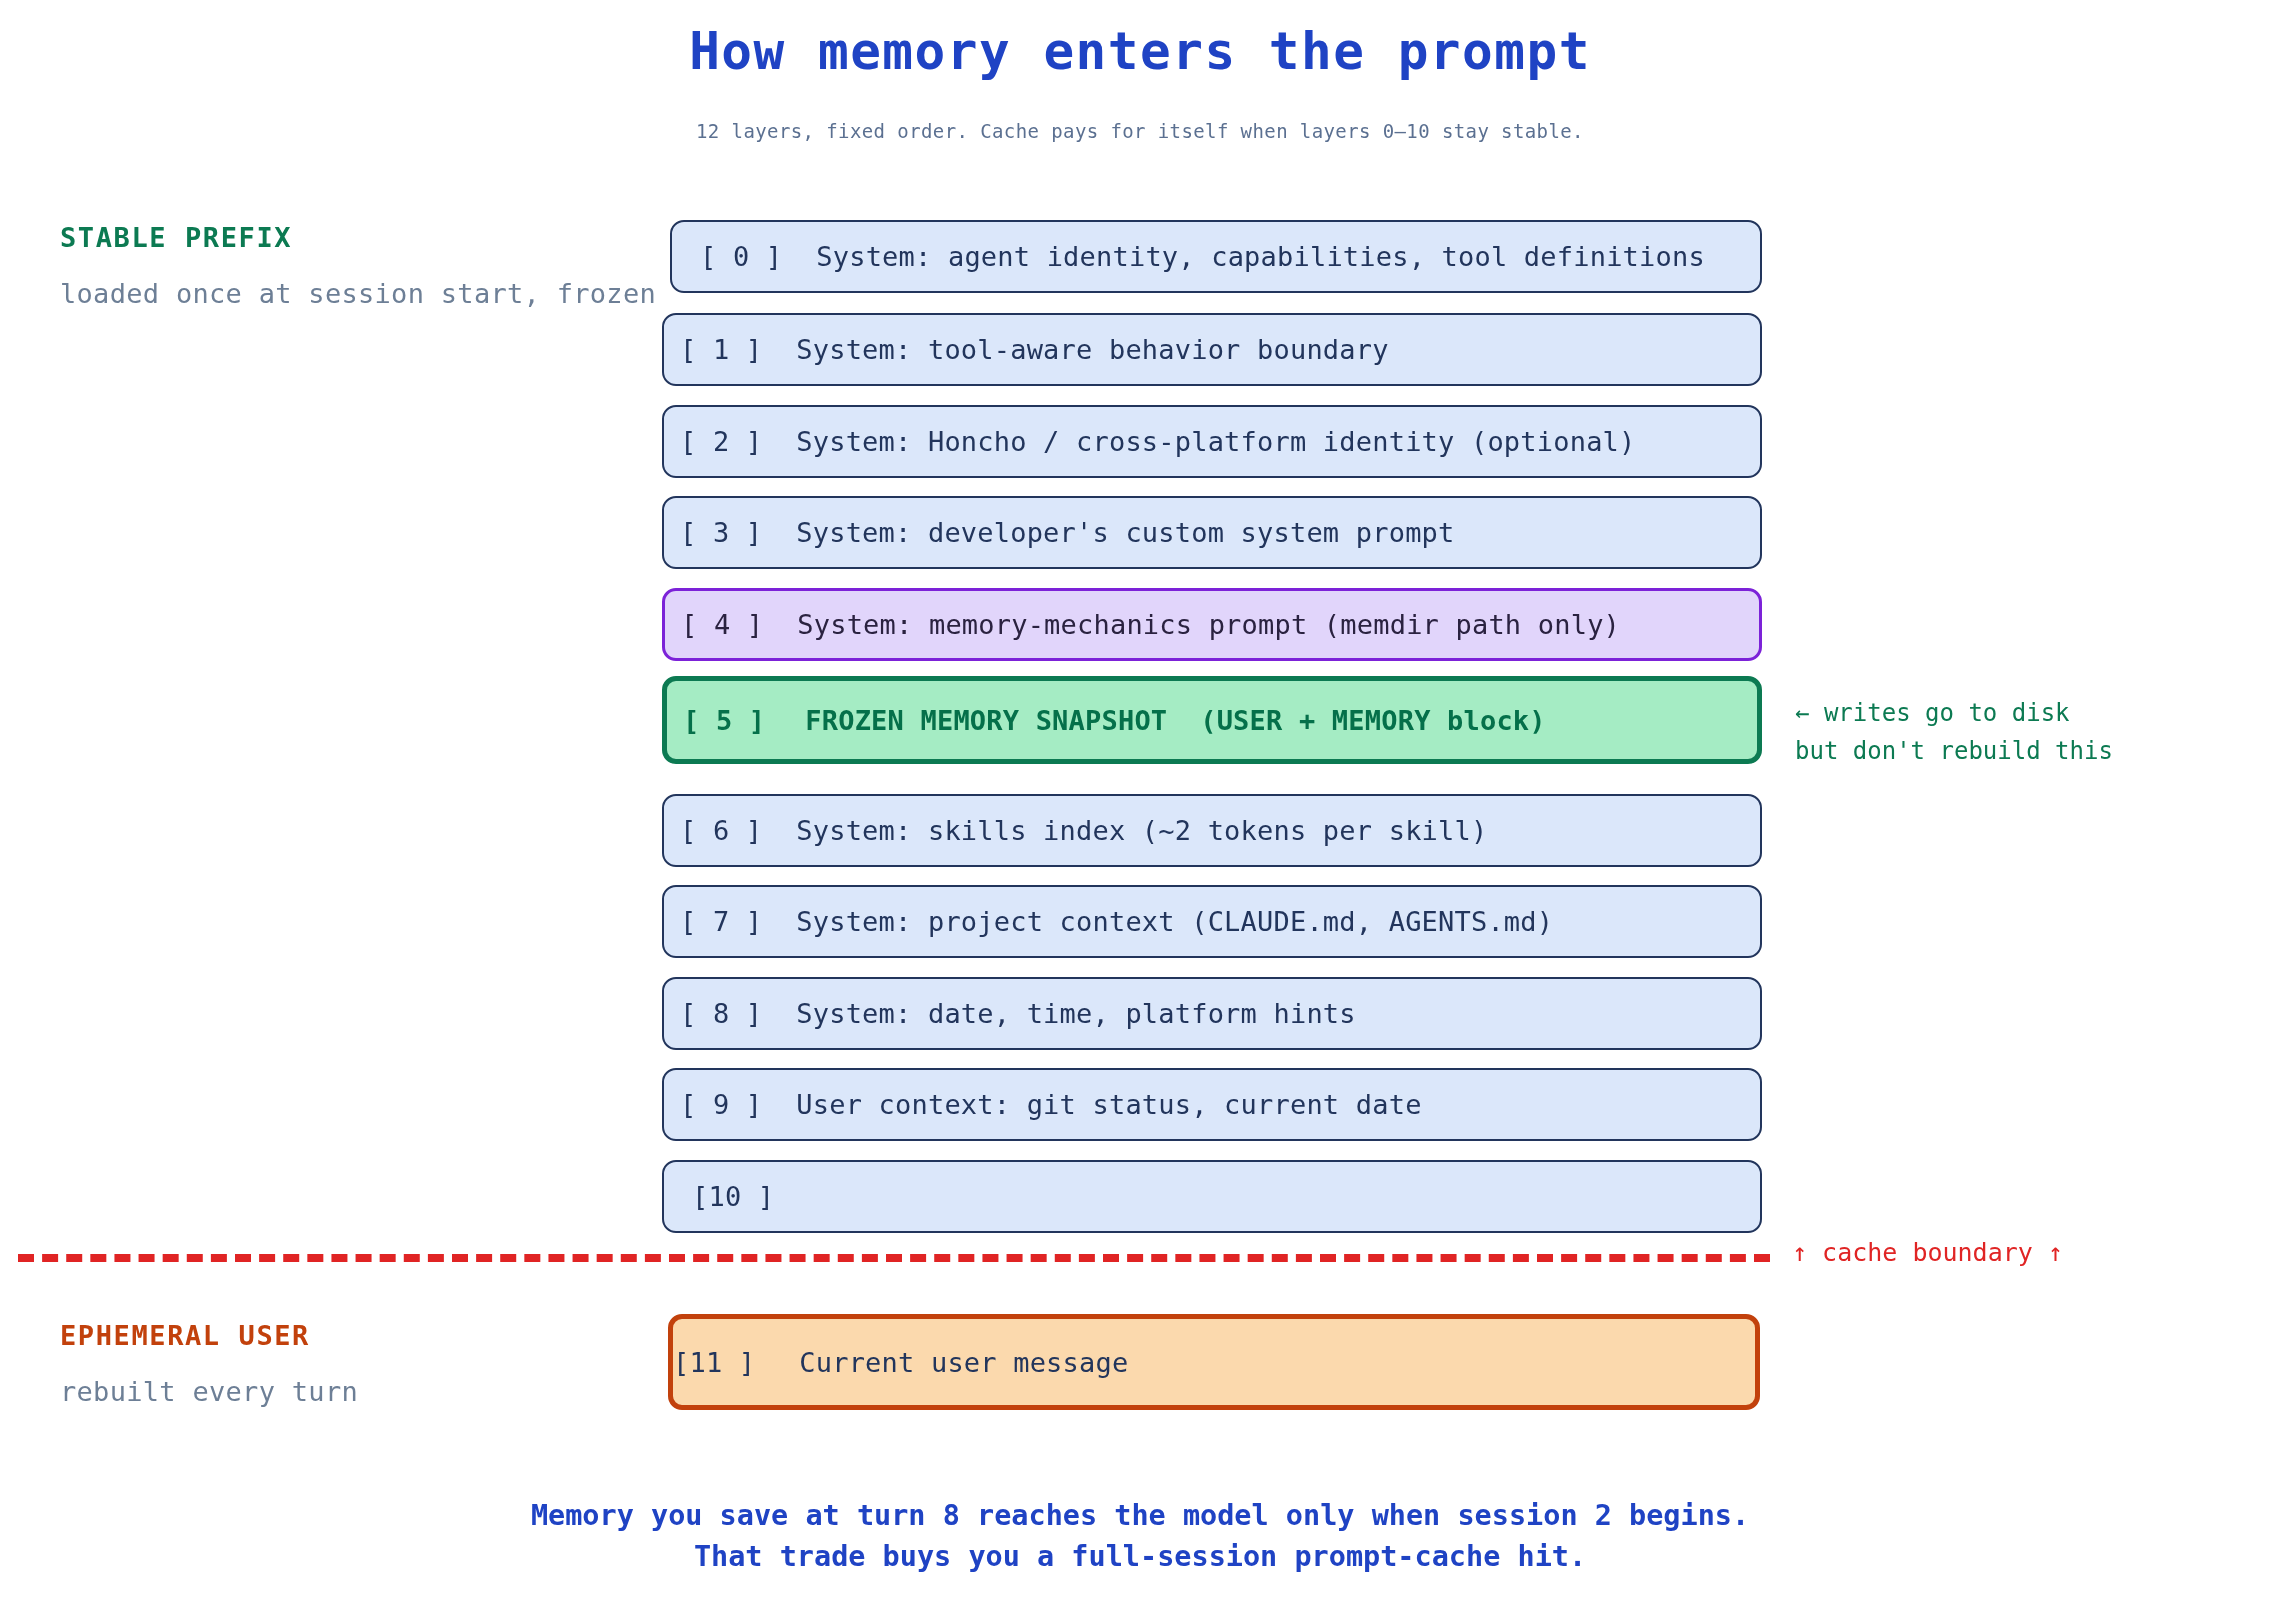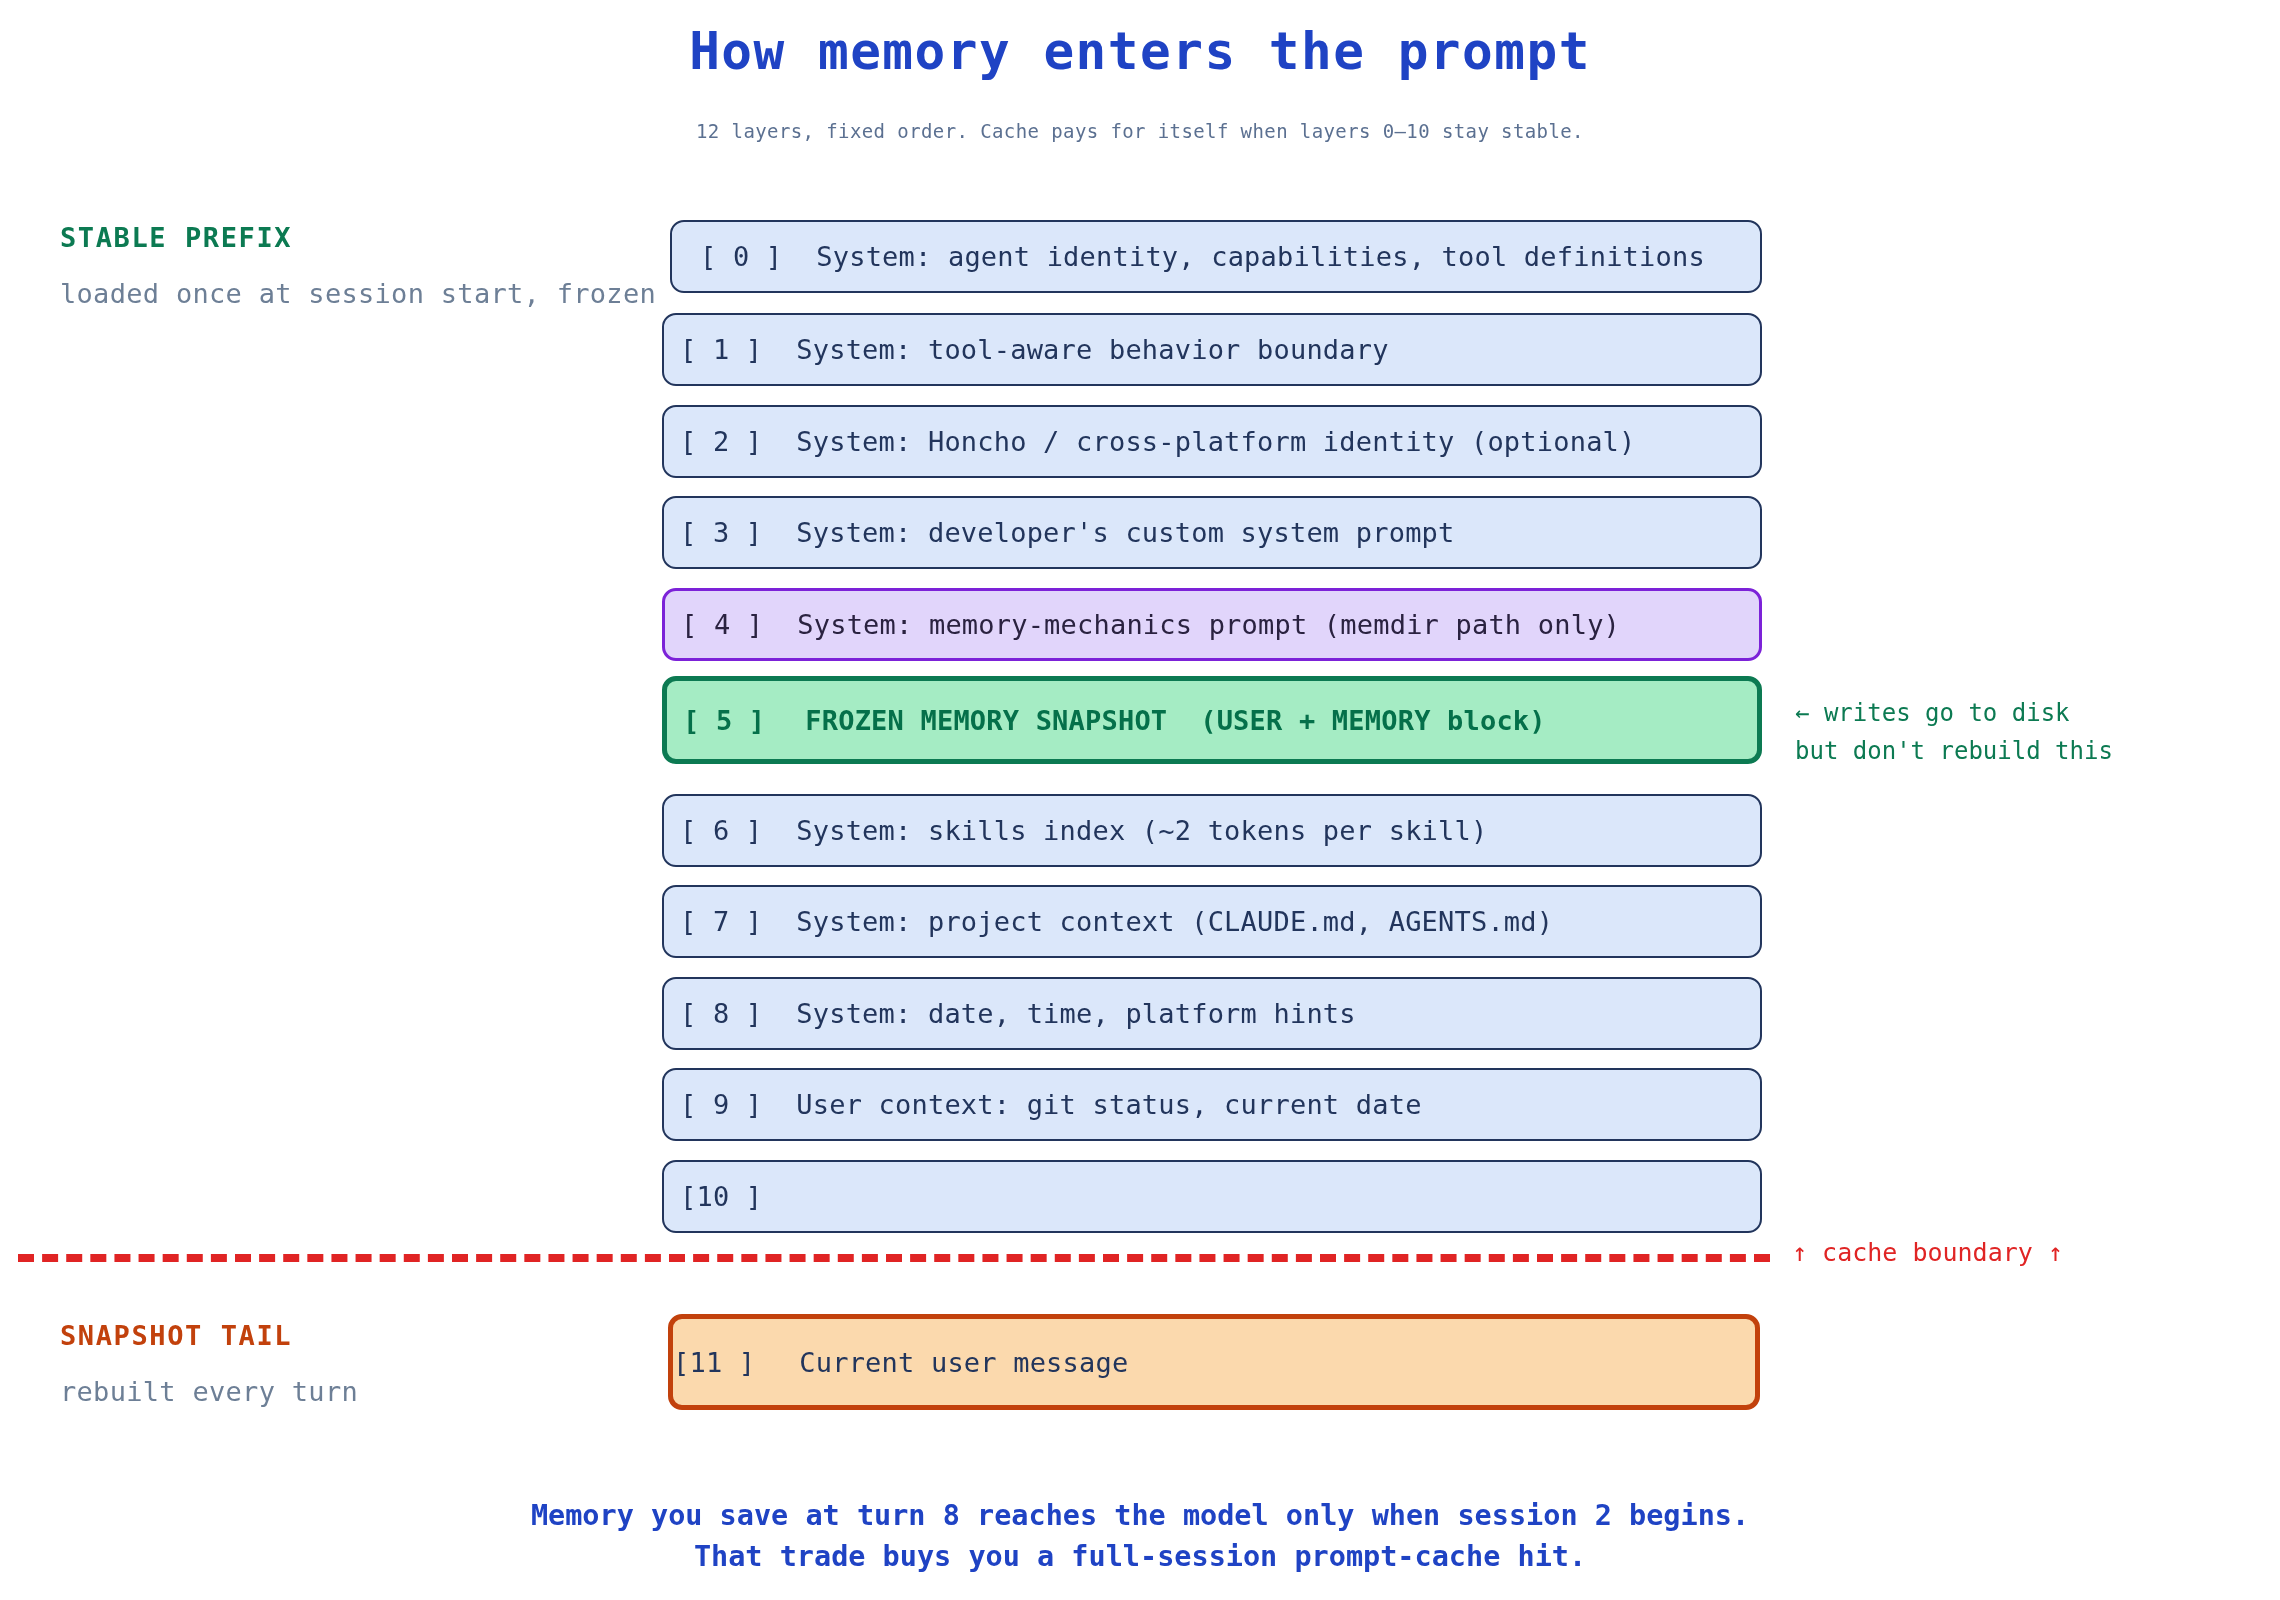--- a/index.html
+++ b/index.html
@@ -111,21 +111,21 @@
   #layer-0  { left: 670px; top: 220px;  width: 1092px; height: 73px; padding-left: 28px; }
   #layer-1  { left: 662px; top: 313px;  width: 1100px; height: 73px; padding-left: 16px; }
   #layer-2  { left: 662px; top: 405px;  width: 1100px; height: 73px; padding-left: 16px; }
   #layer-3  { left: 662px; top: 496px;  width: 1100px; height: 73px; padding-left: 16px; }
   #layer-4  { left: 662px; top: 588px;  width: 1100px; height: 73px; padding-left: 16px; }
   #layer-5  { left: 662px; top: 676px;  width: 1100px; height: 88px; padding-left: 16px; }
   #layer-6  { left: 662px; top: 794px;  width: 1100px; height: 73px; padding-left: 16px; }
   #layer-7  { left: 662px; top: 885px;  width: 1100px; height: 73px; padding-left: 16px; }
   #layer-8  { left: 662px; top: 977px;  width: 1100px; height: 73px; padding-left: 16px; }
   #layer-9  { left: 662px; top: 1068px; width: 1100px; height: 73px; padding-left: 16px; }
-  #layer-10 { left: 662px; top: 1160px; width: 1100px; height: 73px; padding-left: 16px; }
+  #layer-10 { left: 662px; top: 1160px; width: 1100px; height: 73px; padding-left: 28px; }
   #layer-11 { left: 668px; top: 1314px; width: 1092px; height: 96px; }
 
   
   #frozen-note {
     position: absolute;
     left: 1795px;
     top: 694px;
     color: #0c7a52;
     font-size: 24px;
     line-height: 38px;
@@ -168,21 +168,21 @@
 <body>
 
 <div class="canvas">
 
   <div id="title">How memory enters the prompt</div>
   <div id="subtitle">12 layers, fixed order. Cache pays for itself when layers 0–10 stay stable.</div>
 
   <div id="stable-head" class="side-head">STABLE PREFIX</div>
   <div id="stable-sub" class="side-sub">loaded once at session start, frozen</div>
 
-  <div id="ephemeral-head" class="side-head">SNAPSHOT TAIL</div>
+  <div id="ephemeral-head" class="side-head">EPHEMERAL USER</div>
   <div id="ephemeral-sub" class="side-sub">rebuilt every turn</div>
 
   <div id="layer-0" class="layer sys">
     <span class="idx">[ 0 ]</span>
     <span class="lbl" style="margin-left:34px">System: agent identity, capabilities, tool definitions</span>
   </div>
 
   <div id="layer-1" class="layer sys">
     <span class="idx">[ 1 ]</span>
     <span class="lbl" style="margin-left:34px">System: tool-aware behavior boundary</span>

